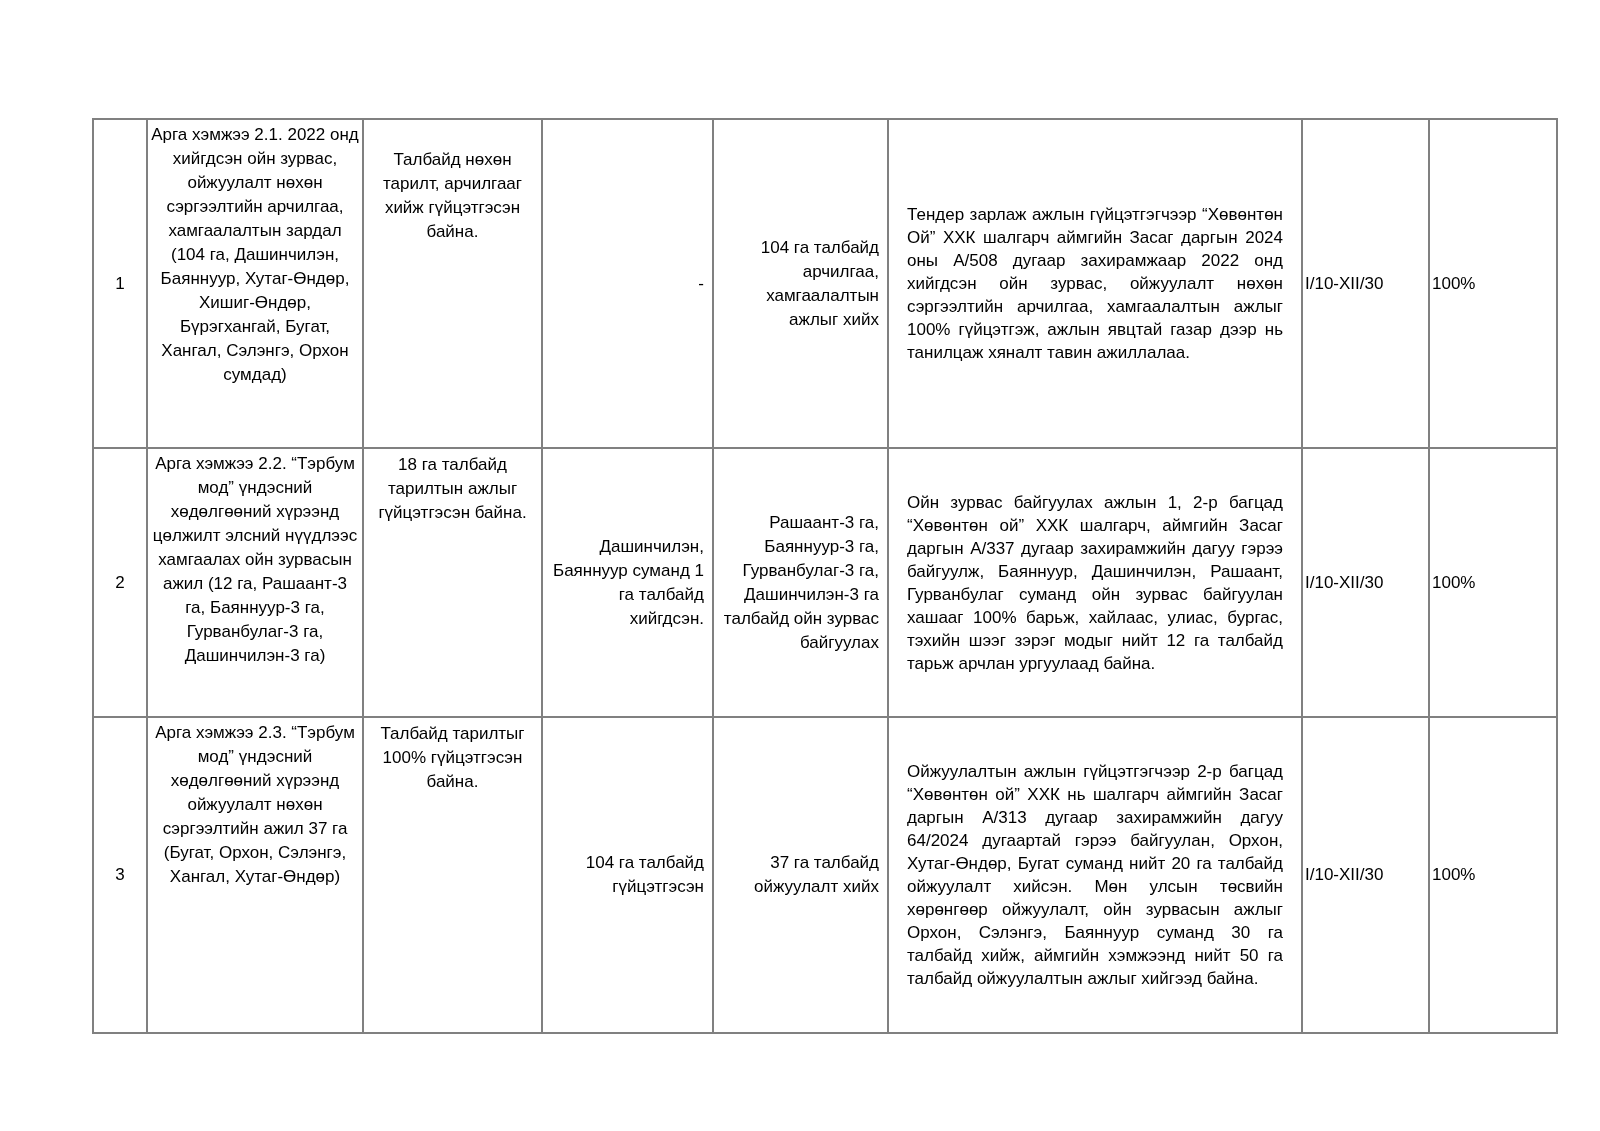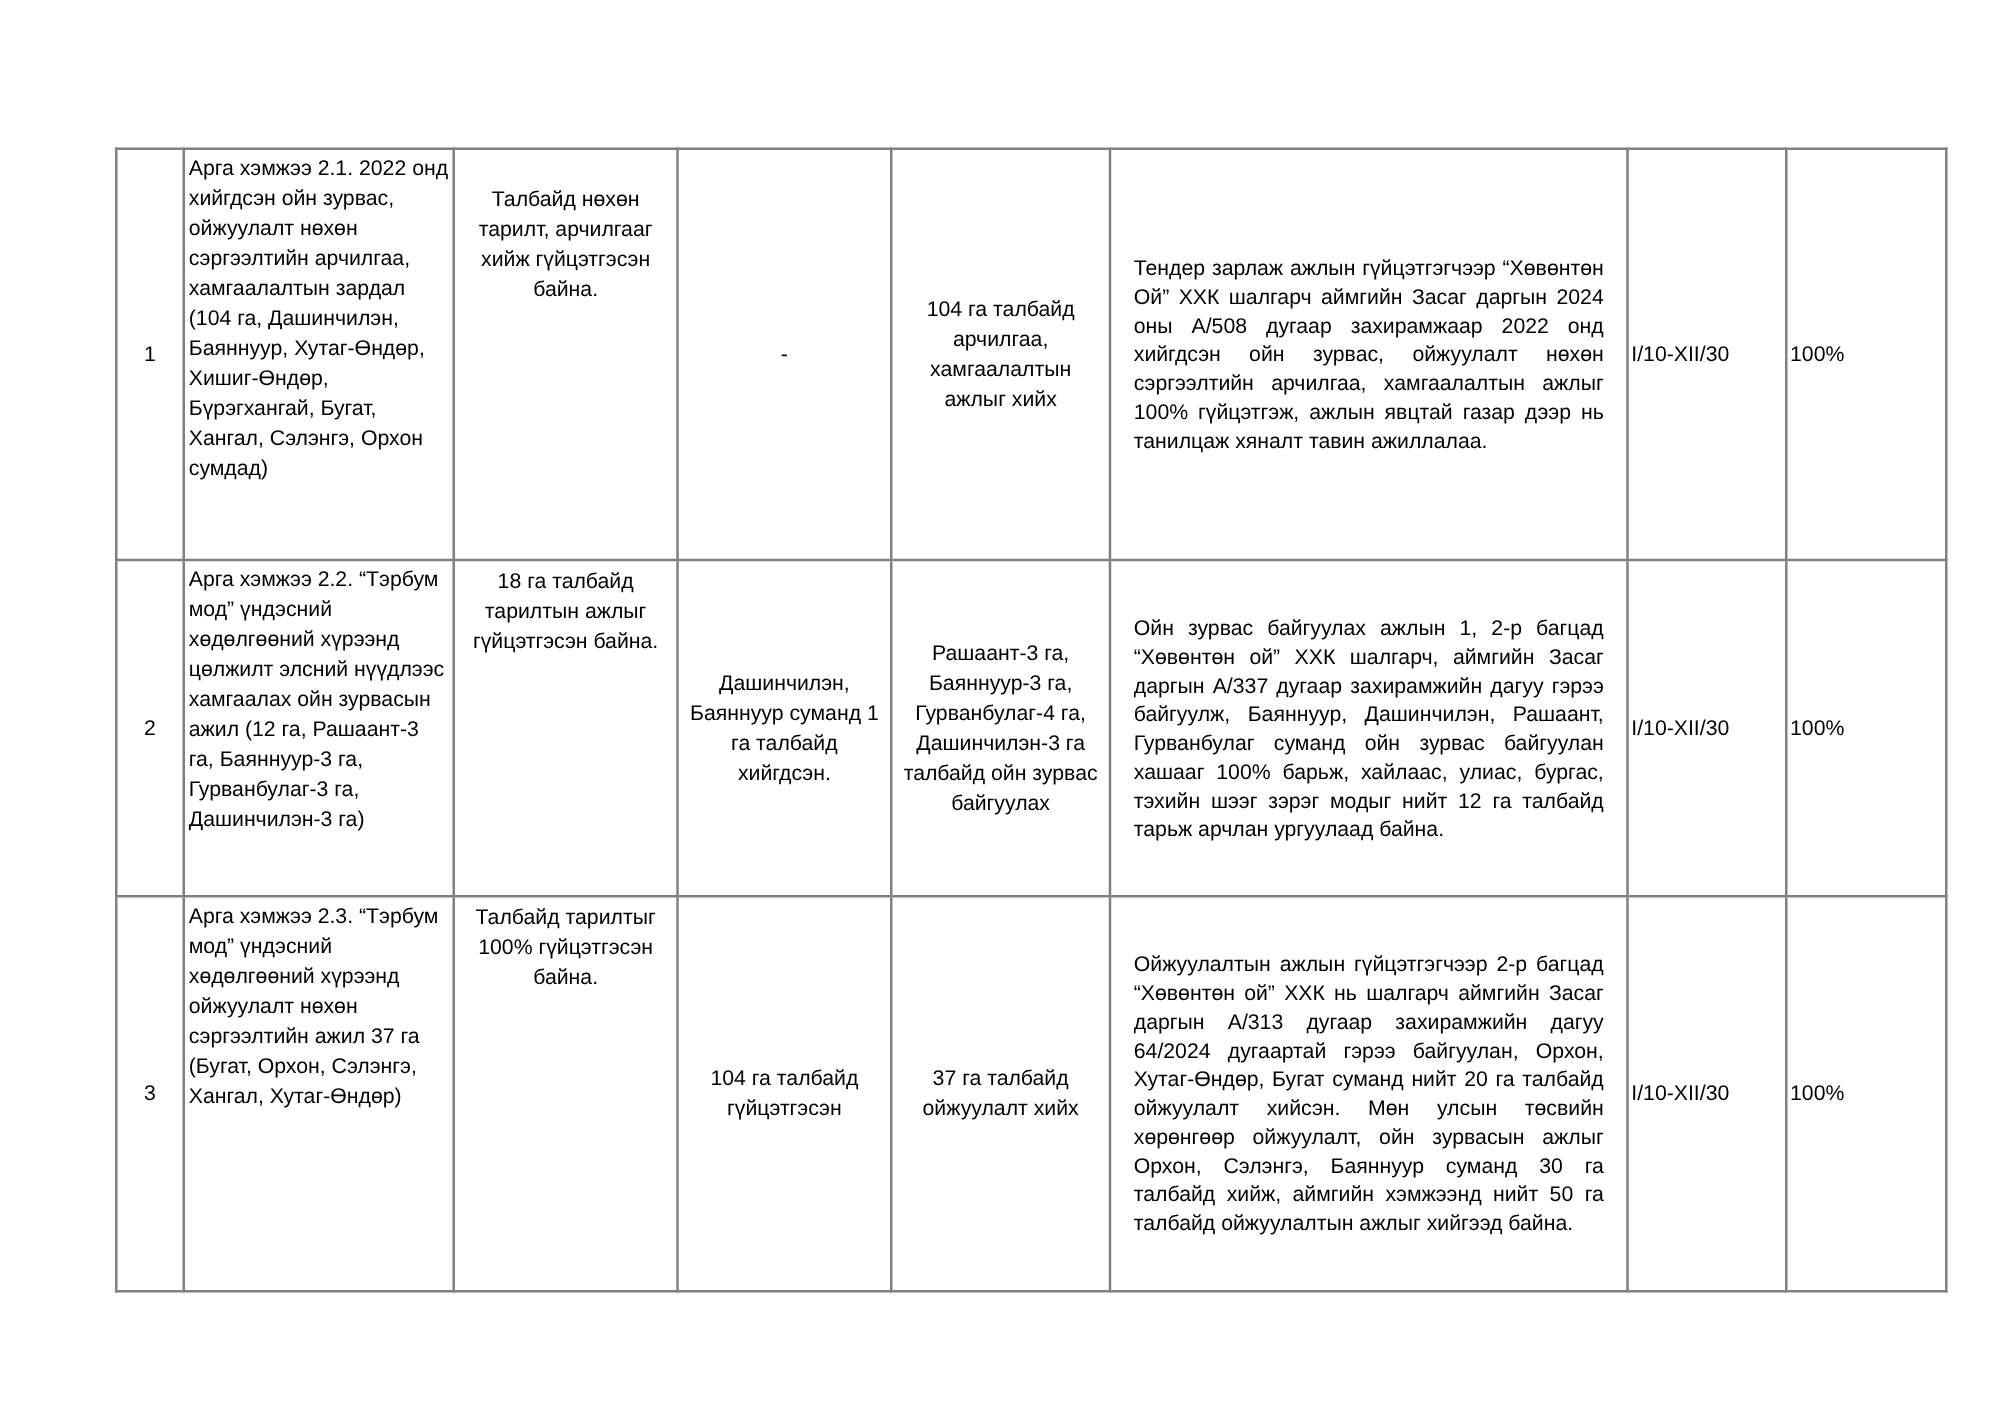--- a/index.html
+++ b/index.html
@@ -33,36 +33,36 @@
   tr.r0 { height: 329px; }
   tr.r1 { height: 269px; }
   tr.r2 { height: 316px; }
 
   td.c-num {
     text-align: center;
     vertical-align: middle;
     padding: 2px;
   }
   td.c-measure {
-    text-align: left;
+    text-align: center;
     vertical-align: top;
     line-height: 24px;
     padding: 3px 3px;
   }
   td.c-status {
     text-align: center;
     vertical-align: top;
     line-height: 24px;
     padding: 4px 8px;
     margin-top: 40px;
   }
   tr.r0 td.c-status { padding-top: 28px; }
   td.c-base,
   td.c-target {
-    text-align: center;
+    text-align: right;
     vertical-align: middle;
     line-height: 24px;
     padding: 2px 8px;
   }
   td.c-details {
     text-align: justify;
     vertical-align: middle;
     line-height: 23px;
     padding: 4px 18px;
   }
@@ -97,21 +97,21 @@
         <td class="c-target">104 га талбайд арчилгаа, хамгаалалтын ажлыг хийх</td>
         <td class="c-details">Тендер зарлаж ажлын гүйцэтгэгчээр “Хөвөнтөн Ой” ХХК шалгарч аймгийн Засаг даргын 2024 оны А/508 дугаар захирамжаар 2022 онд хийгдсэн ойн зурвас, ойжуулалт нөхөн сэргээлтийн арчилгаа, хамгаалалтын ажлыг 100% гүйцэтгэж, ажлын явцтай газар дээр нь танилцаж хяналт тавин ажиллалаа.</td>
         <td class="c-period">I/10-XII/30</td>
         <td class="c-percent">100%</td>
       </tr>
       <tr class="r1">
         <td class="c-num">2</td>
         <td class="c-measure">Арга хэмжээ 2.2. “Тэрбум мод” үндэсний хөдөлгөөний хүрээнд цөлжилт элсний нүүдлээс хамгаалах ойн зурвасын ажил (12 га, Рашаант-3 га, Баяннуур-3 га, Гурванбулаг-3 га, Дашинчилэн-3 га)</td>
         <td class="c-status">18 га талбайд тарилтын ажлыг гүйцэтгэсэн байна.</td>
         <td class="c-base">Дашинчилэн, Баяннуур суманд 1 га талбайд хийгдсэн.</td>
-        <td class="c-target">Рашаант-3 га, Баяннуур-3 га, Гурванбулаг-4 га, Дашинчилэн-3 га талбайд ойн зурвас байгуулах</td>
+        <td class="c-target">Рашаант-3 га, Баяннуур-3 га, Гурванбулаг-3 га, Дашинчилэн-3 га талбайд ойн зурвас байгуулах</td>
         <td class="c-details">Ойн зурвас байгуулах ажлын 1, 2-р багцад “Хөвөнтөн ой” ХХК шалгарч, аймгийн Засаг даргын А/337 дугаар захирамжийн дагуу гэрээ байгуулж, Баяннуур, Дашинчилэн, Рашаант, Гурванбулаг суманд ойн зурвас байгуулан хашааг 100% барьж, хайлаас, улиас, бургас, тэхийн шээг зэрэг модыг нийт 12 га талбайд тарьж арчлан ургуулаад байна.</td>
         <td class="c-period">I/10-XII/30</td>
         <td class="c-percent">100%</td>
       </tr>
       <tr class="r2">
         <td class="c-num">3</td>
         <td class="c-measure">Арга хэмжээ 2.3. “Тэрбум мод” үндэсний хөдөлгөөний хүрээнд ойжуулалт нөхөн сэргээлтийн ажил 37 га (Бугат, Орхон, Сэлэнгэ, Хангал, Хутаг-Өндөр)</td>
         <td class="c-status">Талбайд тарилтыг 100% гүйцэтгэсэн байна.</td>
         <td class="c-base">104 га талбайд гүйцэтгэсэн</td>
         <td class="c-target">37 га талбайд ойжуулалт хийх</td>

